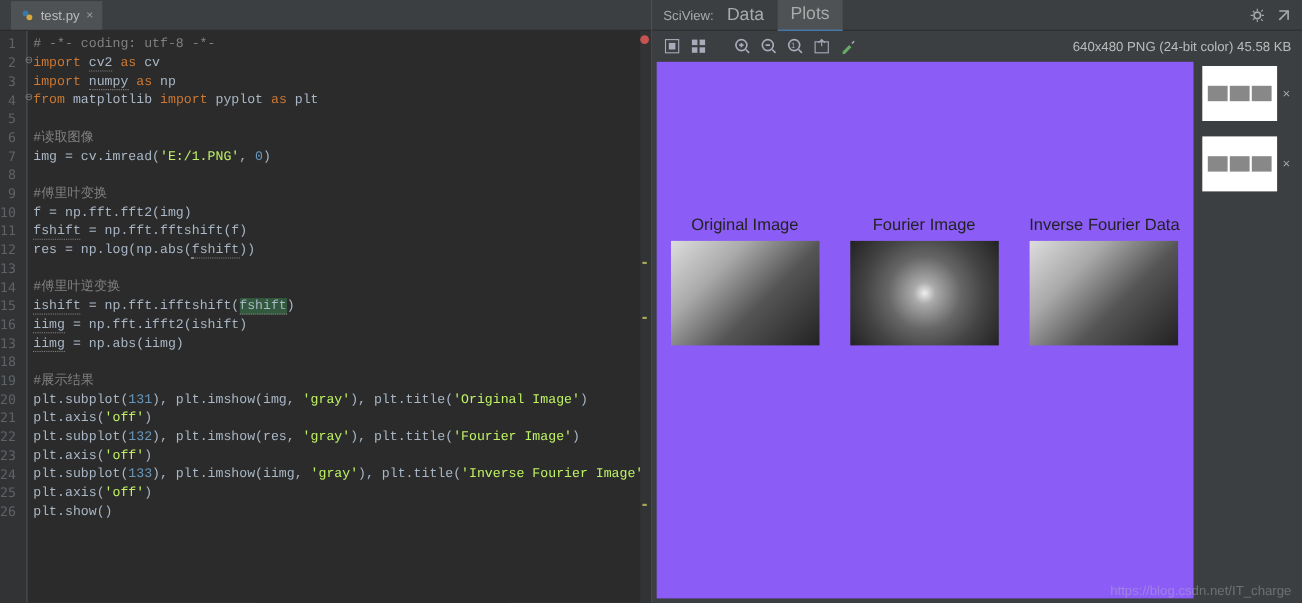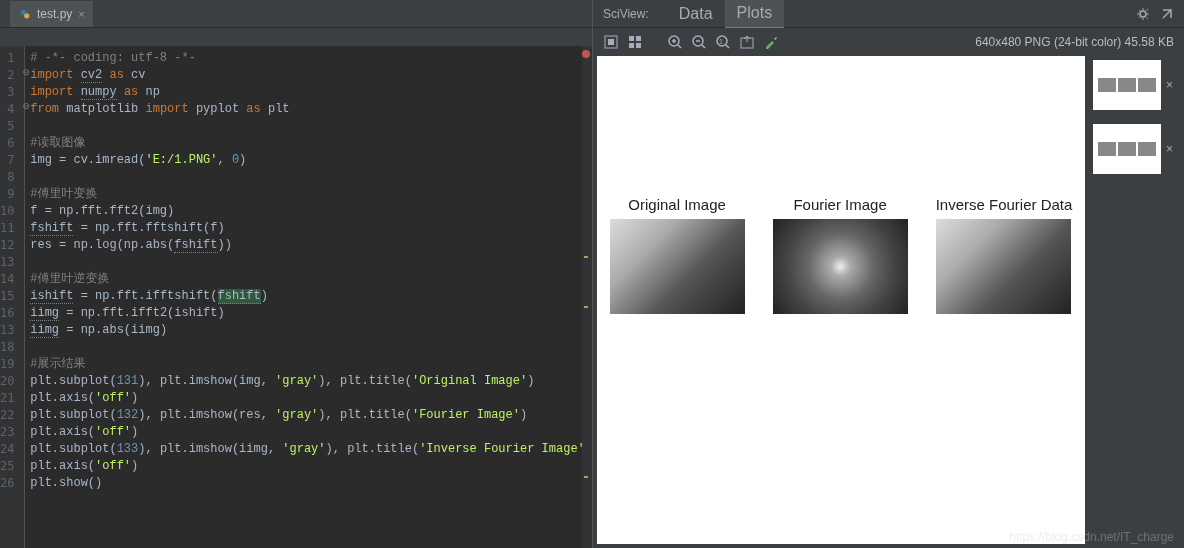--- a/index.html
+++ b/index.html
@@ -7,21 +7,21 @@
   width: 1184px;
   height: 548px;
   font-family: "Segoe UI", sans-serif;
   font-size: 13px;
   background: #2b2b2b;
   color: #a9b7c6;
   overflow: hidden;
   position: relative;
 }
 .root { display: flex; width: 100%; height: 100%; }
-.left { width: 592px; display: flex; flex-direction: column; background: #3c3f41; gap: 18px; }
+.left { width: 592px; display: flex; flex-direction: column; background: #3c3f41; }
 .right { flex: 1; display: flex; flex-direction: column; background: #3c3f41; border-left: 1px solid #555; }
 .tab-bar { height: 28px; background: #3c3f41; display: flex; align-items: center; border-bottom: 1px solid #2b2b2b; padding-left: 10px; }
 .tab {
   display: flex; align-items: center; padding: 4px 8px; background: #4e5254;
   color: #bbb; font-size: 12px; height: 26px;
 }
 .tab svg { width: 14px; height: 14px; margin-right: 5px; }
 .tab-close { margin-left: 6px; color: #999; font-size: 11px; }
 .editor-wrap { display: flex; flex: 1; background: #2b2b2b; overflow: hidden; position: relative; }
 .gutter { width: 45px; background: #313335; color: #606366; text-align: right; padding: 4px 6px 0 0; font-family: "Consolas", monospace; font-size: 12px; line-height: 17px; }
@@ -33,31 +33,31 @@
 .c-orange { color: #cc7832; }
 .c-green { color: #bef264; }
 .c-blue { color: #6897bb; }
 .c-white { color: #a9b7c6; }
 .c-under { border-bottom: 1px dotted #808080; }
 .error-stripe { position: absolute; right: 0; top: 0; bottom: 0; width: 10px; background: #313335; }
 .error-mark { position: absolute; right: 2px; top: 4px; width: 8px; height: 8px; background: #c75450; border-radius: 50%; }
 .warn-mark { position: absolute; right: 4px; width: 4px; height: 2px; background: #a9a557; }
 
 .sciview-header { height: 28px; display: flex; align-items: center; background: #3c3f41; border-bottom: 1px solid #2b2b2b; padding-left: 10px; }
-.sciview-label { color: #aaa; margin-right: 18px; font-size: 12px; }
+.sciview-label { color: #aaa; font-size: 12px; }
 .sciview-tab { color: #aaa; padding: 5px 12px; font-size: 16px; cursor: pointer; }
 .sciview-tab.active { background: #4e5254; border-bottom: 2px solid #4a88c7; }
 .sciview-right-icons { margin-left: auto; display: flex; gap: 10px; padding-right: 10px; color: #aaa; }
 
 .plot-toolbar { height: 28px; display: flex; align-items: center; padding: 0 10px; background: #3c3f41; gap: 8px; }
 .plot-toolbar svg { width: 16px; height: 16px; fill: #aab; }
 .plot-info { margin-left: auto; color: #bbb; font-size: 12px; }
 
 .plot-body { flex: 1; display: flex; background: #3c3f41; overflow: hidden; }
-.plot-main { flex: 1; background: #ffffff; margin: 0 4px 4px 4px; display: flex; justify-content: center; align-items: flex-start; padding-top: 140px; }
+.plot-main { flex: 1; background: #8b5cf6; margin: 0 4px 4px 4px; display: flex; justify-content: center; align-items: flex-start; padding-top: 140px; }
 .plot-figure { display: flex; gap: 28px; }
 .plot-panel { text-align: center; }
 .plot-panel h4 { color: #222; font-weight: 400; font-size: 15px; margin-bottom: 6px; font-family: Arial,sans-serif; }
 .plot-img { width: 135px; height: 95px; background: #888; display: block; }
 .plot-thumbs { width: 95px; display: flex; flex-direction: column; padding: 4px; gap: 14px; }
 .thumb-row { display: flex; align-items: center; gap: 5px; }
 .thumb { width: 68px; height: 50px; background: #fff; display: flex; justify-content: center; align-items: center; gap: 2px; padding: 2px; }
 .thumb div { width: 18px; height: 14px; background: #888; }
 .thumb-close { color: #aaa; font-size: 12px; cursor: pointer; }
 

